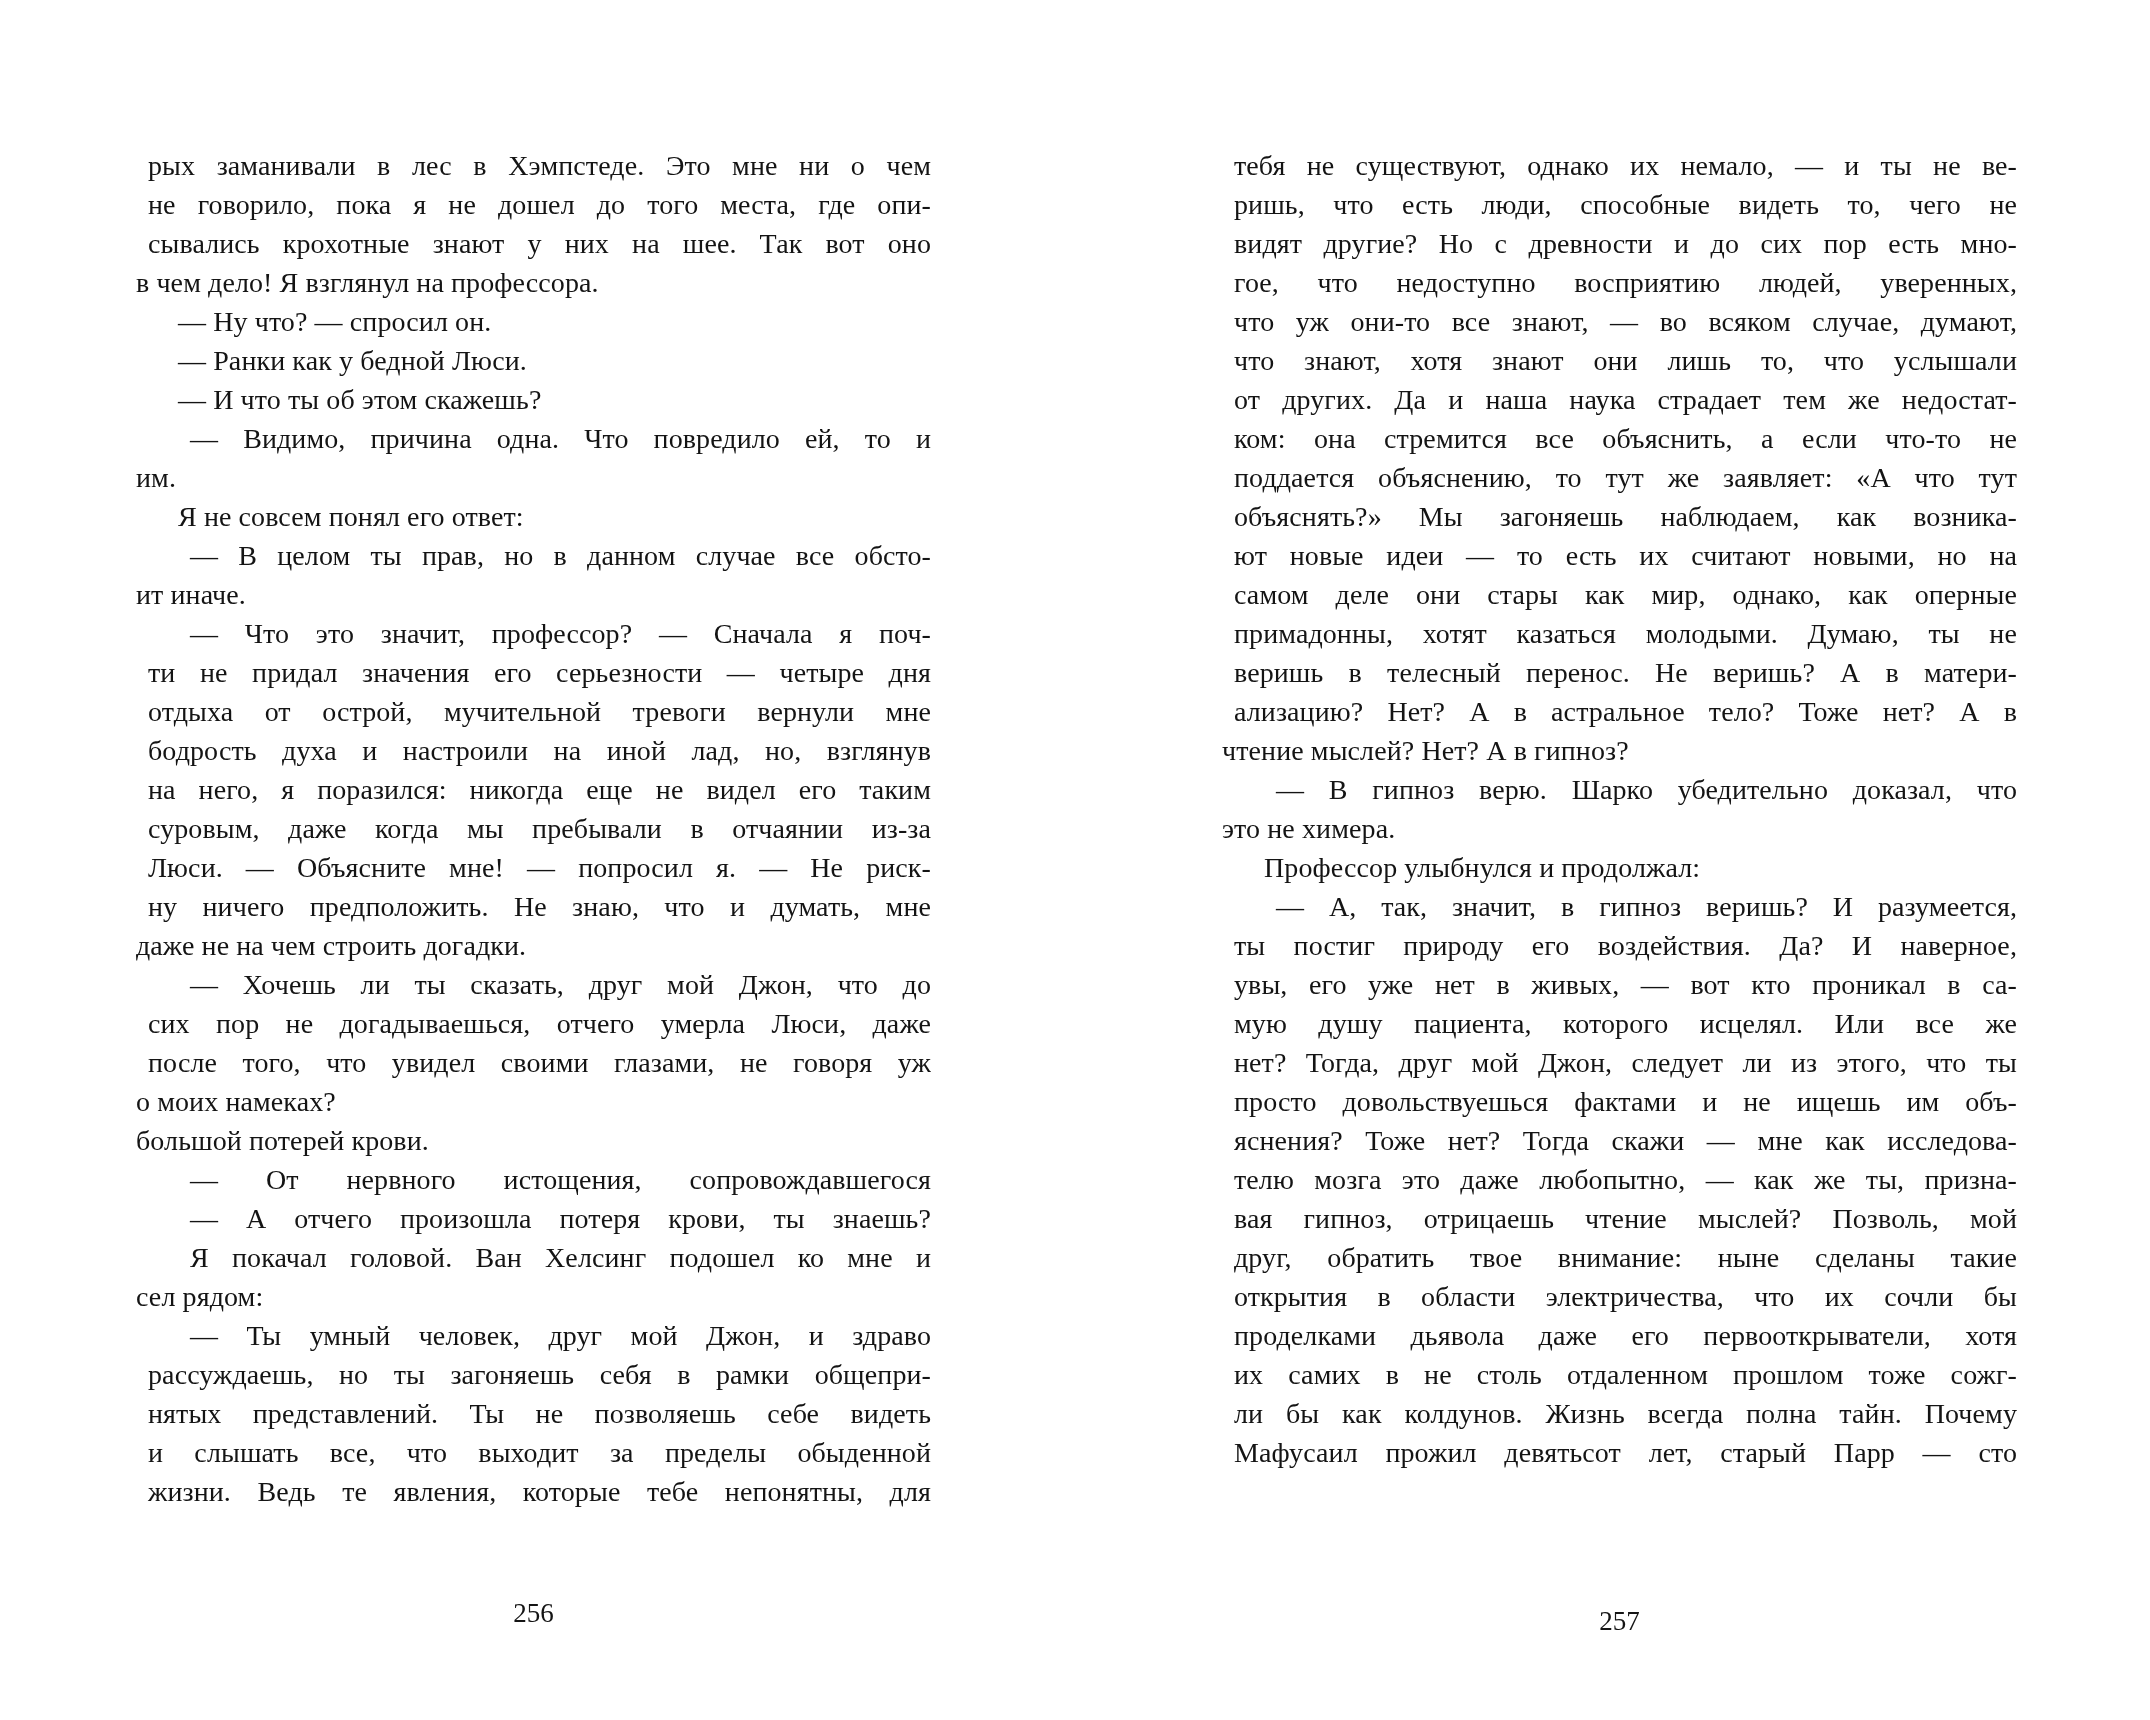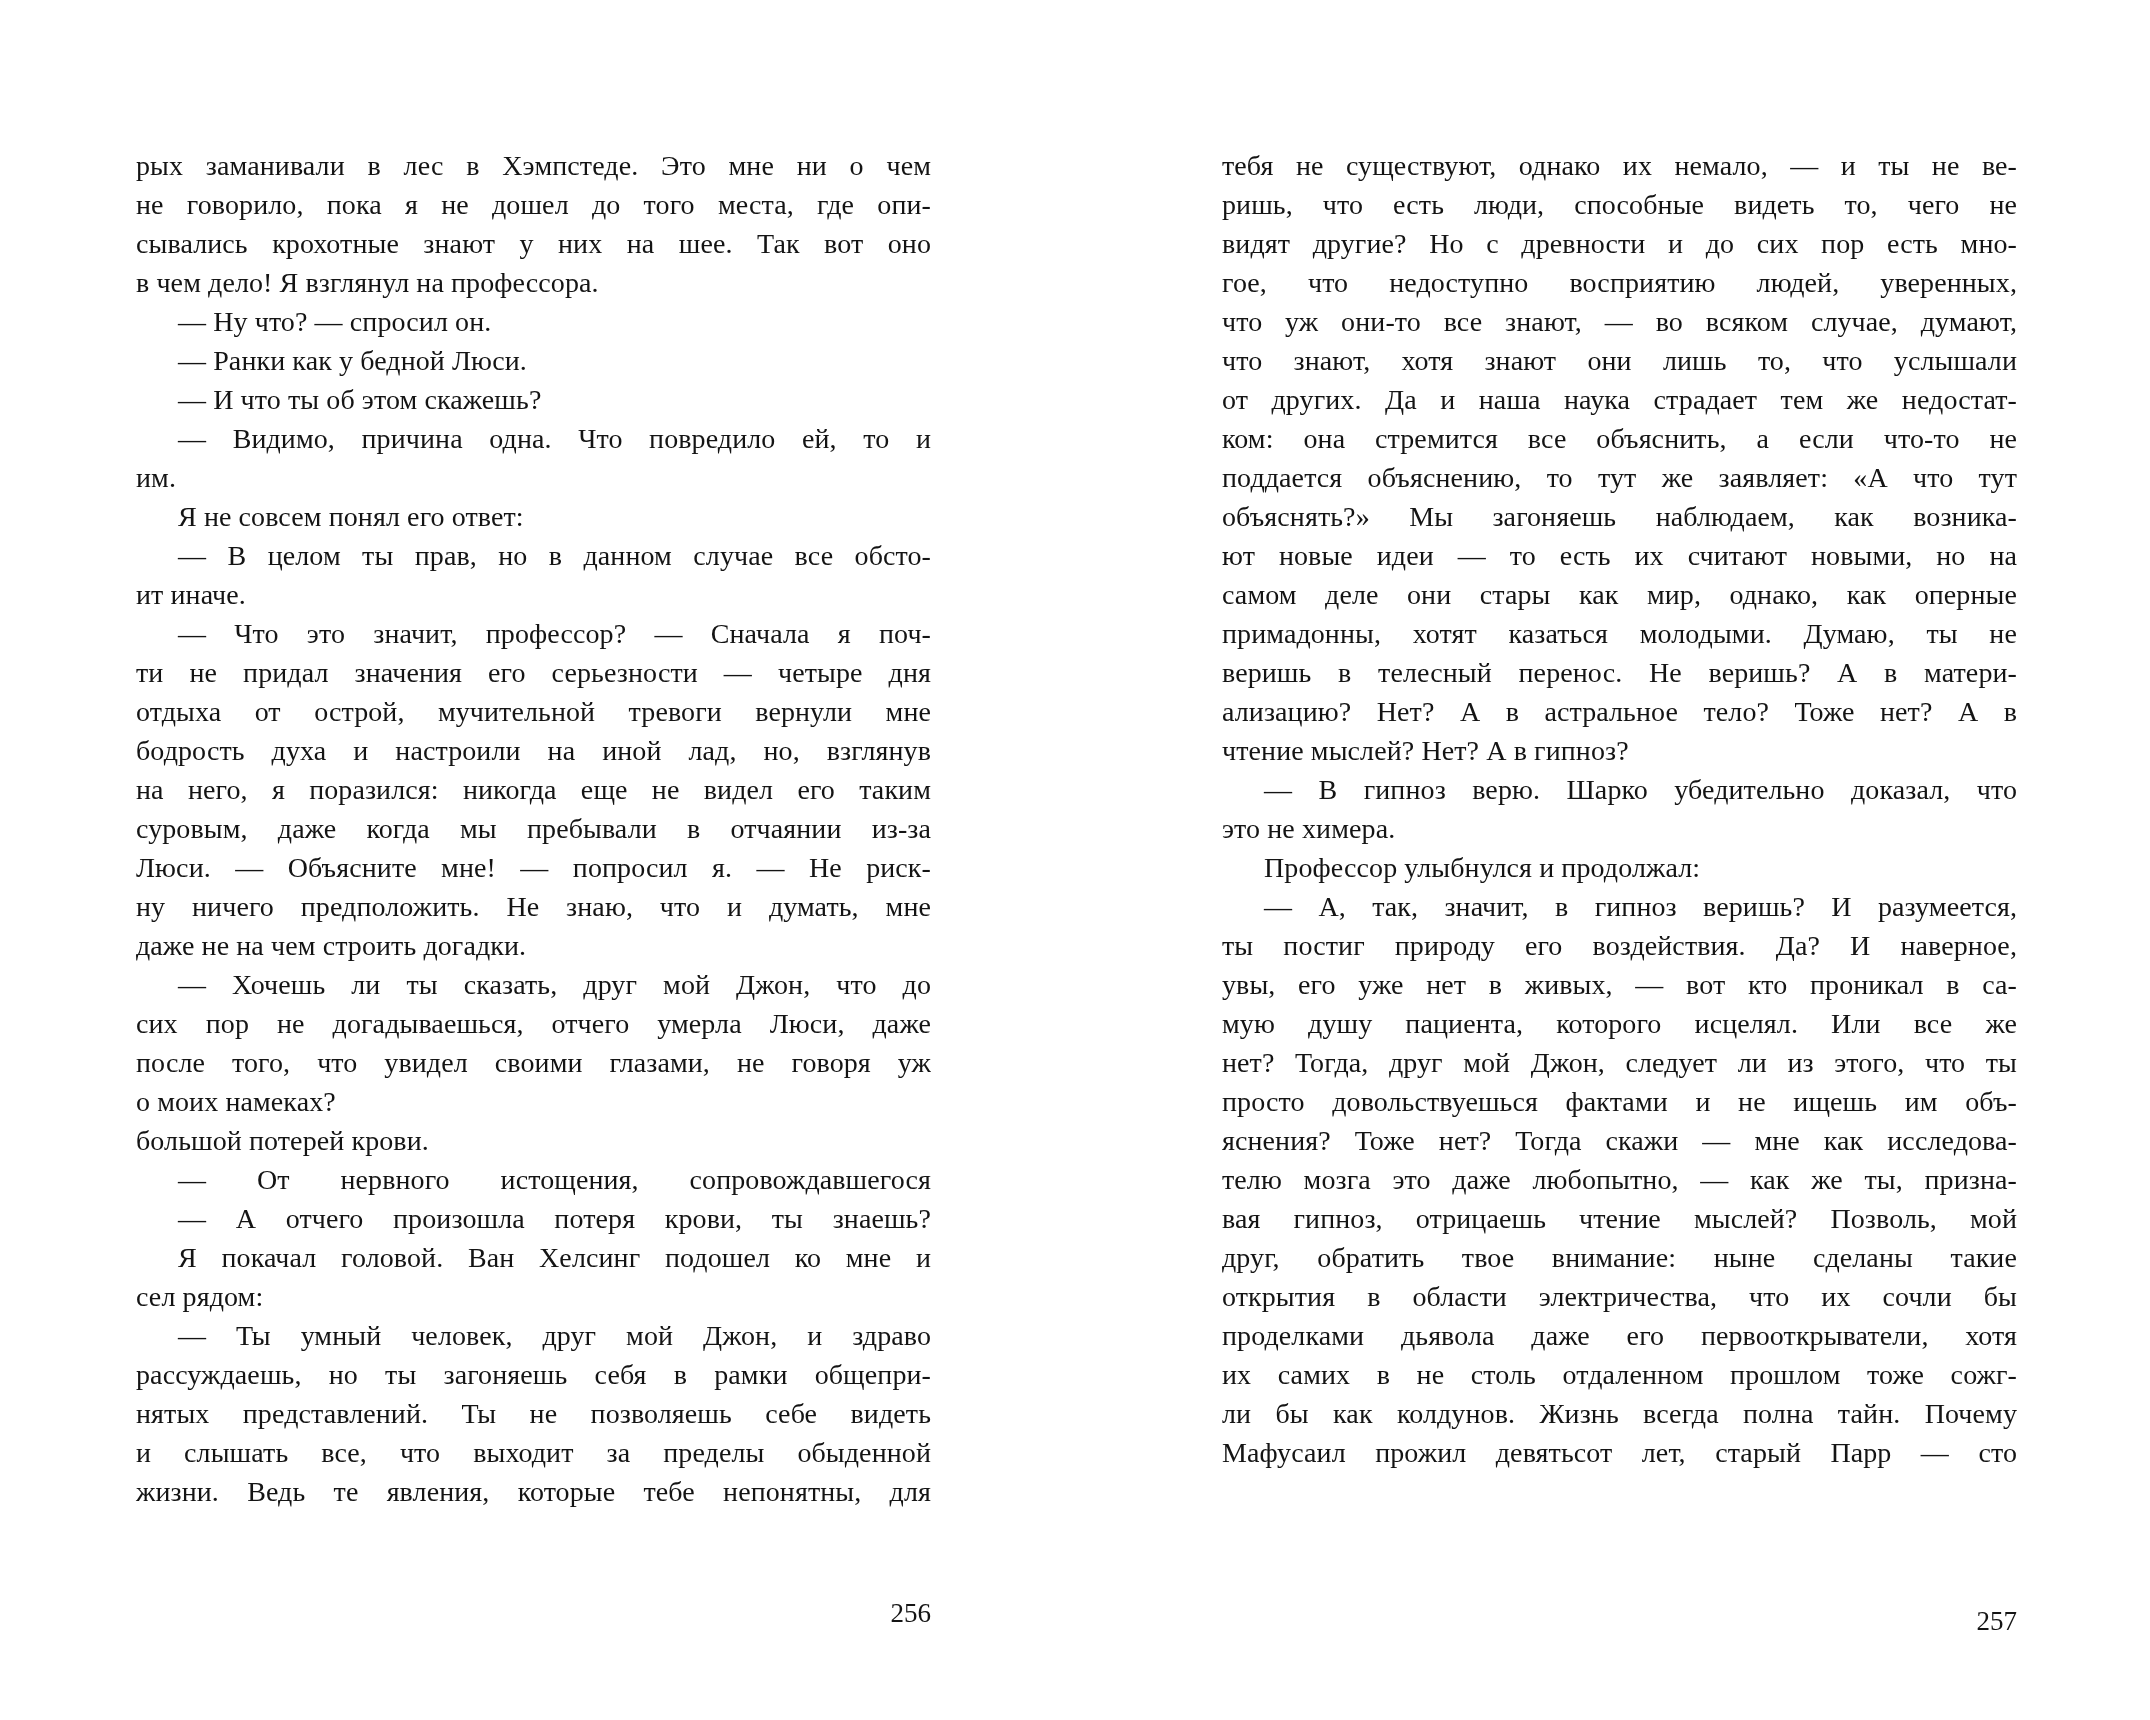--- a/index.html
+++ b/index.html
@@ -26,27 +26,28 @@
     line-height: 39px;
     color: #141414;
     letter-spacing: 0.1px;
   }
   #col-left  { left: 136px; }
   #col-right { left: 1222px; }
   .line { text-align: left; }
   .line.just {
     text-align: justify;
     text-align-last: justify;
+    margin-left: 12px;
   }
   .line.indent { text-indent: 42px; }
   .folio {
     position: absolute;
     top: 1598px;
     width: 795px;
-    text-align: right;
+    text-align: center;
     font-size: 27px;
     color: #141414;
   }
   #folio-left  { left: 136px; }
   #folio-right { left: 1222px; margin-top: 8px; }
 </style>
 </head>
 <body>
 
 <div class="spread">

